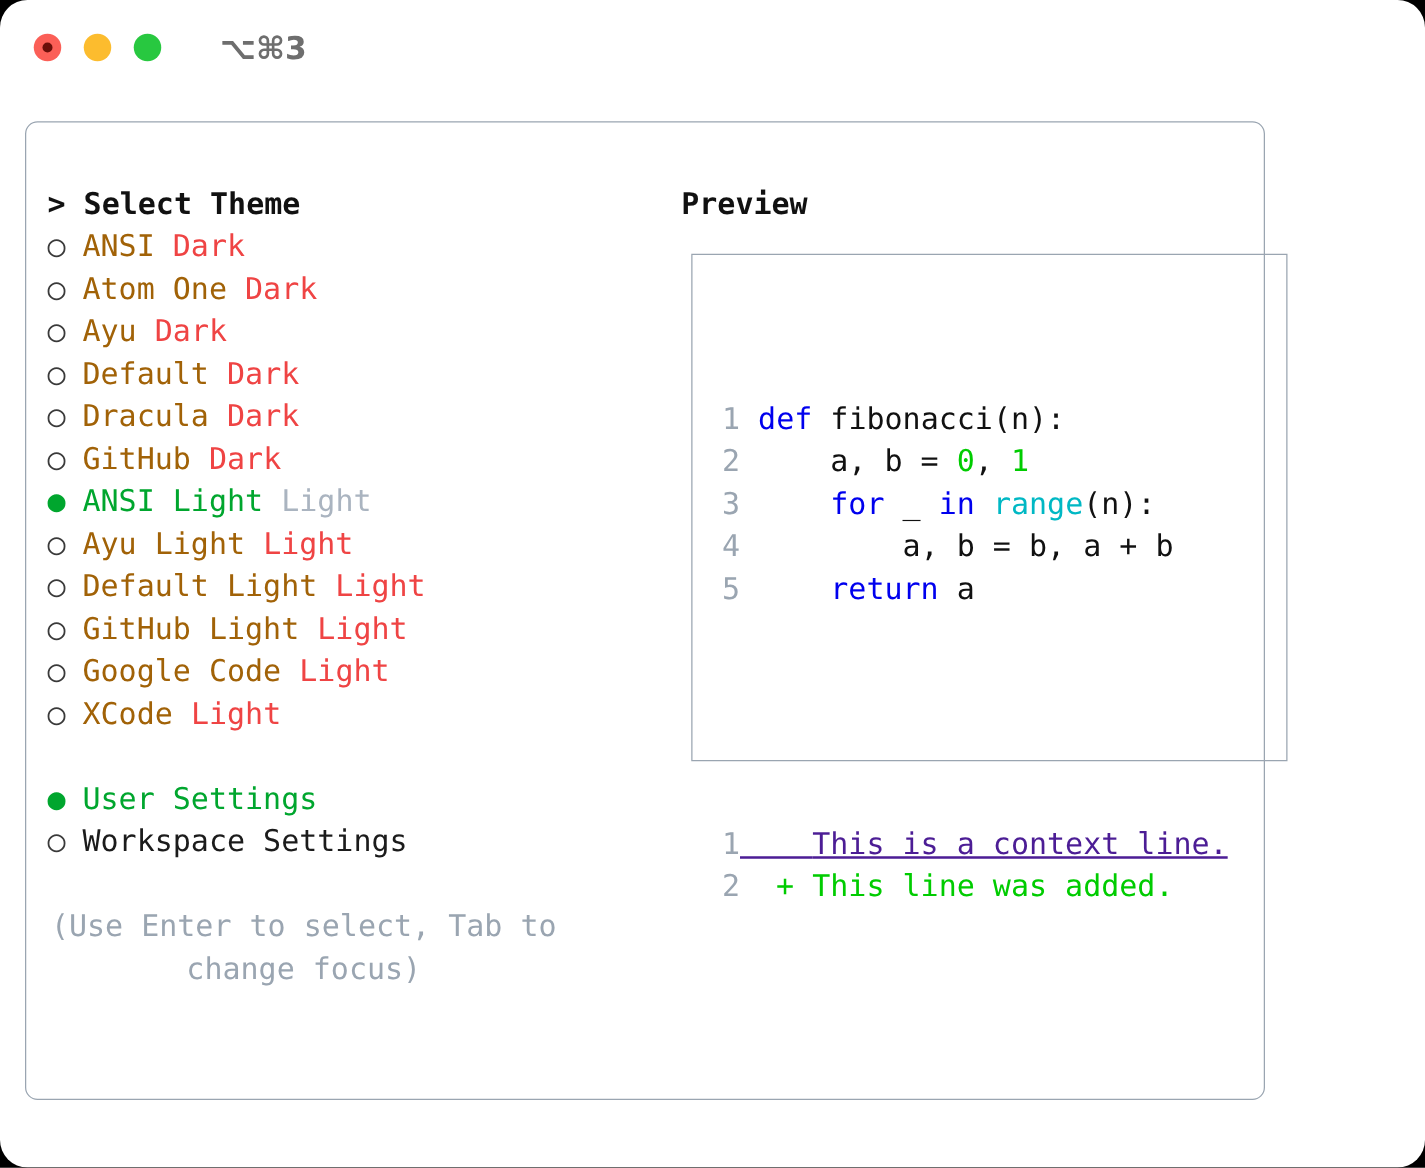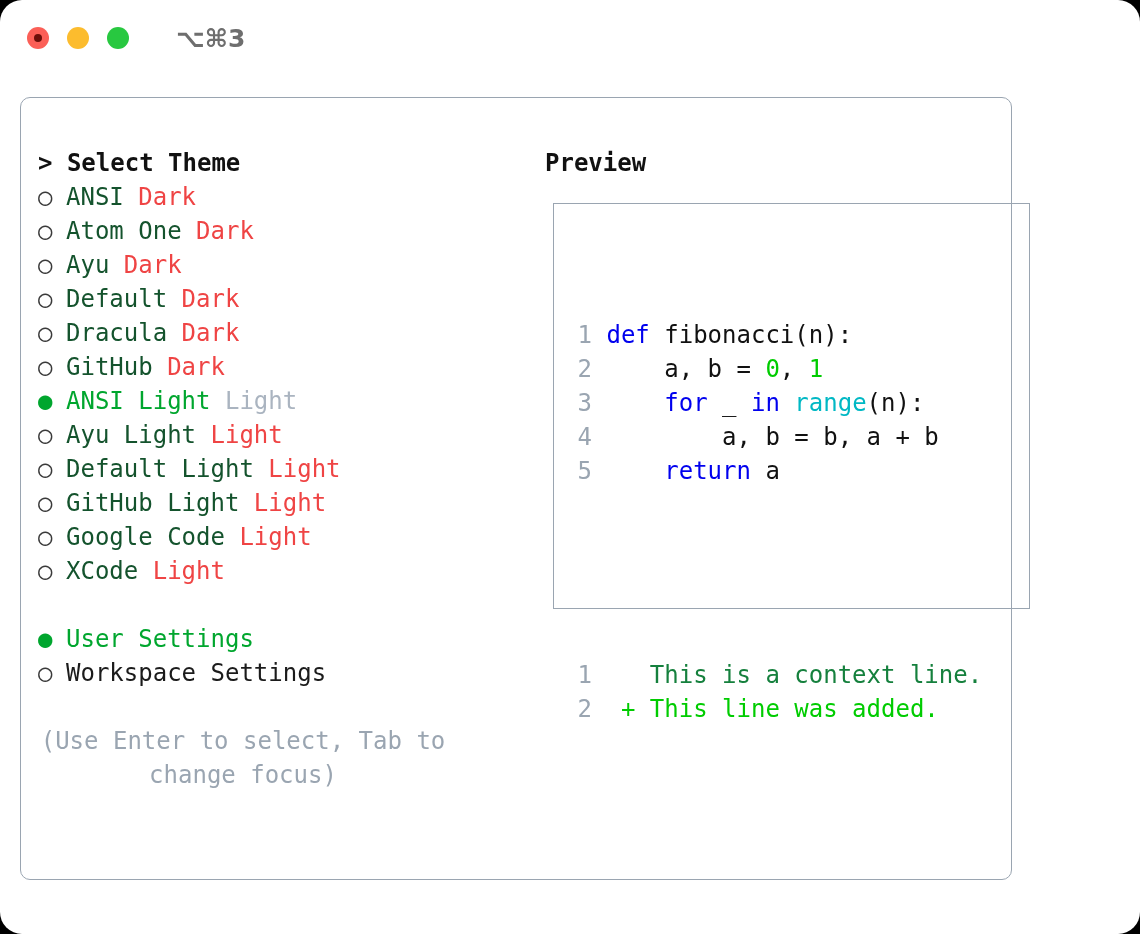--- a/index.html
+++ b/index.html
@@ -106,21 +106,21 @@
     display: block;
   }
   .bullet {
     display: inline-block;
     width: 28px;
   }
   .bullet.off { color: #3a3a3a; }
   .bullet.on  { color: #00a62e; }
   .theme-row.selected .t-name { color: #00a62e; }
   .theme-row.selected .t-kind { color: #aab4c0; }
-  .t-name { color: #14532d; }
+  .t-name { color: #a16207; }
   .t-kind { color: #ef4444; }
 
   .spacer-row { height: 34px; }
 
   .apply-heading {
     font-size: 24px;
     line-height: 34px;
     color: #111111;
     white-space: pre;
     padding-left: 28px;
@@ -172,21 +172,21 @@
     color: #9aa5b1;
     display: inline-block;
     width: 25px;
     text-align: right;
   }
   .kw   { color: #0000ee; }
   .fn   { color: #00b8c4; text-align: right; }
   .num  { color: #00cc00; }
   .txt  { color: #111111; }
   .blank-line { height: 34px; }
-  .ctx  { color: #15803d; }
+  .ctx  { color: #4c1d95; text-decoration: underline; }
   .del  { color: #cc1111; }
   .add  { color: #00cc00; }
 </style>
 </head>
 <body>
 
 <div id="app">
 
   <div class="titlebar">
     <div class="lights">

